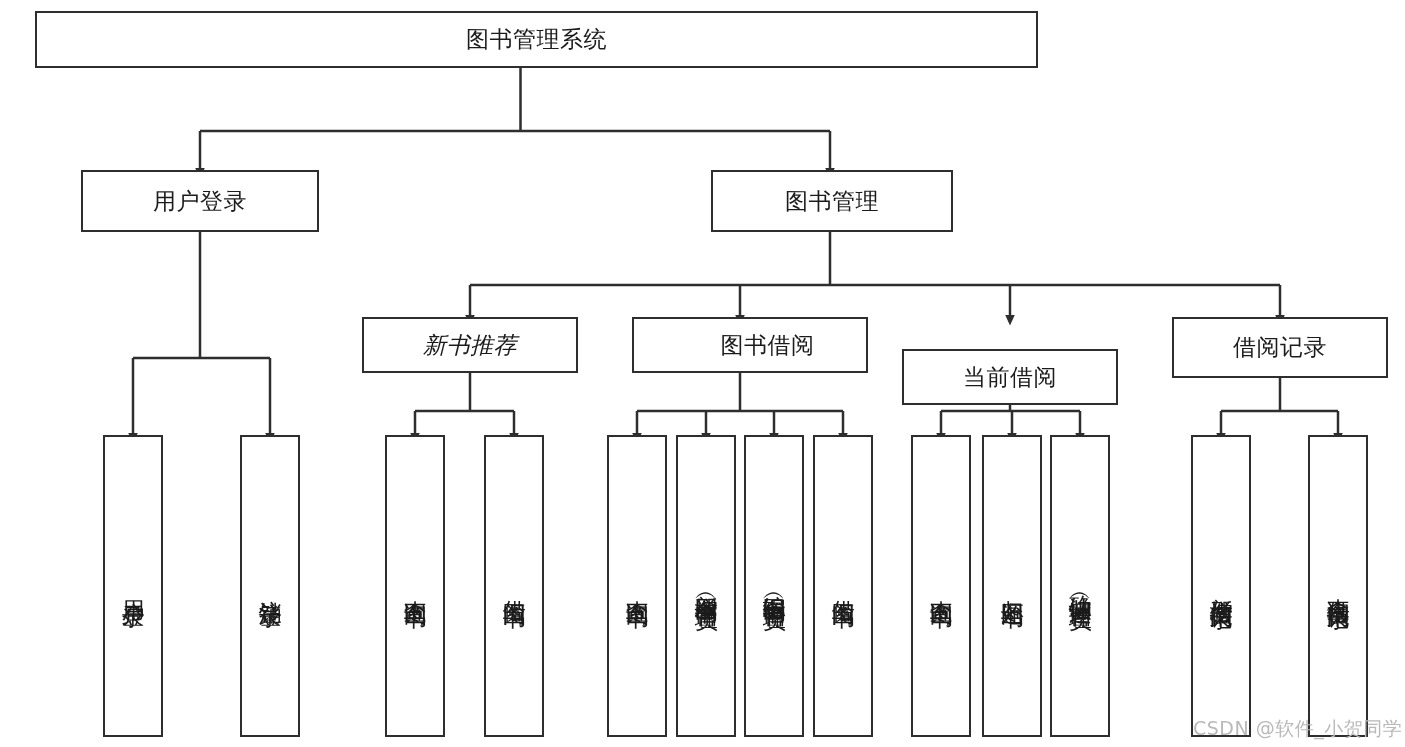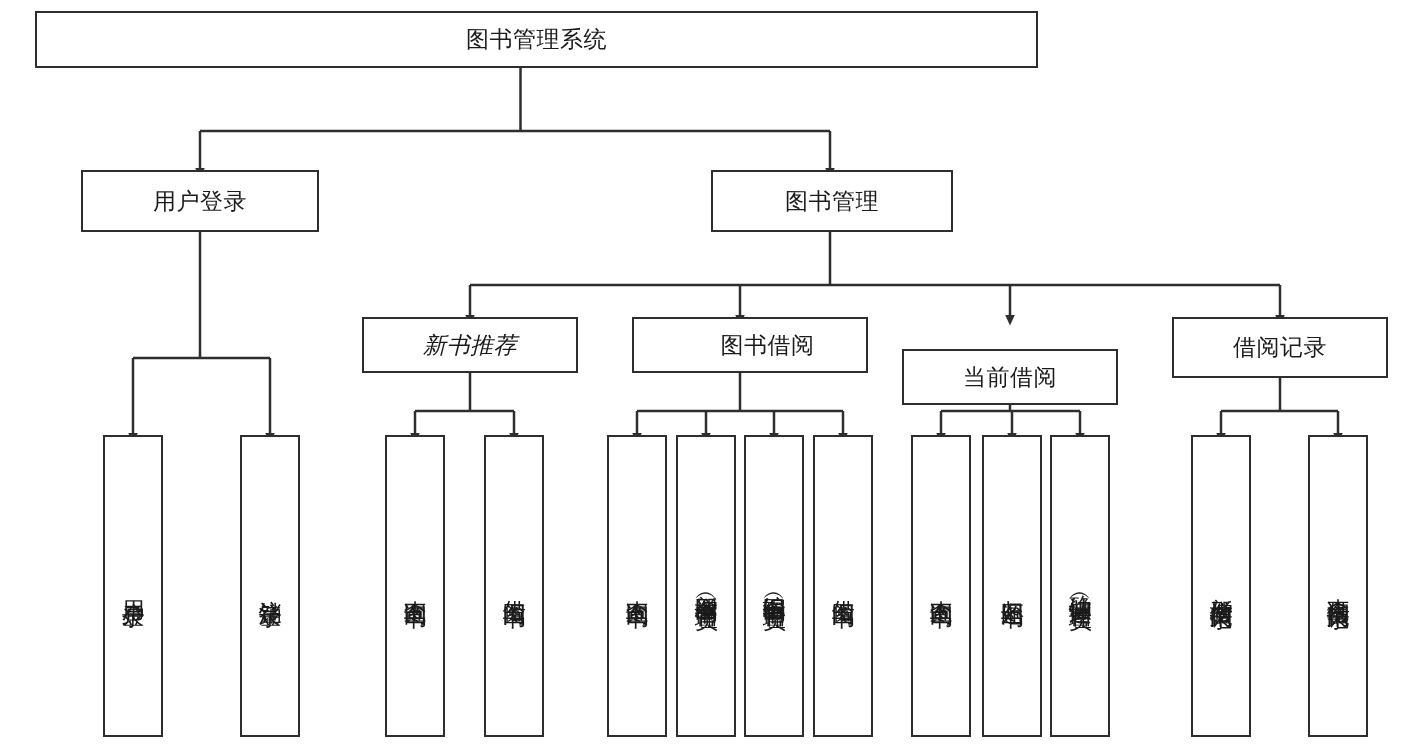--- a/index.html
+++ b/index.html
@@ -151,13 +151,14 @@
         <span class="node-label">确认归还（管理员）</span>
       </div>
       <div class="node leaf" style="left: 1191px; top: 435px; width: 60px; height: 302px;">
         <span class="node-label">新增借阅记录</span>
       </div>
       <div class="node leaf" style="left: 1308px; top: 435px; width: 60px; height: 302px;">
         <span class="node-label">查询借阅记录</span>
       </div>
     </div>
 
+  <div class="watermark" style="left:1193px; top:716px;">CSDN @软件_小贺同学</div>
 </div>
 
 </body></html>

